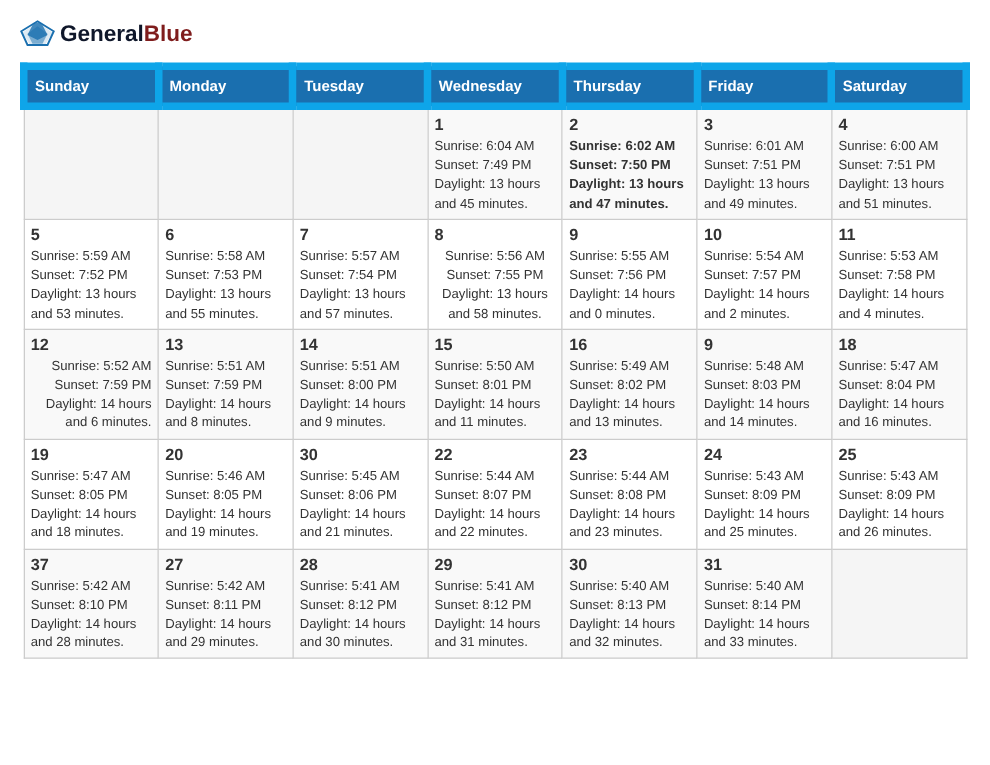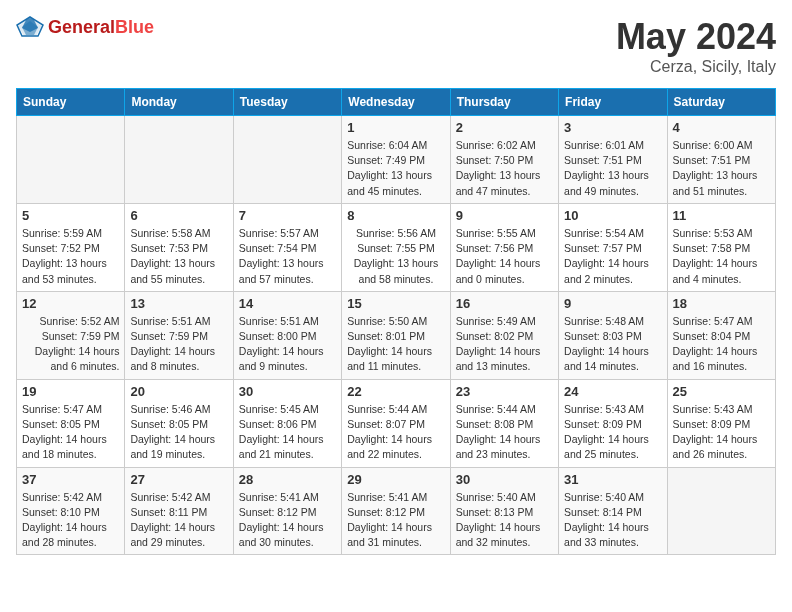--- a/index.html
+++ b/index.html
@@ -14,42 +14,42 @@
       display: flex;
       justify-content: space-between;
       align-items: flex-start;
       margin-bottom: 12px;
     }
     .logo {
       display: flex;
       align-items: center;
       gap: 4px;
     }
-    .logo-text-general { font-size: 18px; font-weight: bold; color: #b91c1c; }
-    .logo-text-blue { font-size: 18px; font-weight: bold; color: #ef4444; }
+    .logo-text-general { font-size: 18px; font-weight: bold; color: #0f172a; }
+    .logo-text-blue { font-size: 18px; font-weight: bold; color: #7f1d1d; }
     .logo-icon {
       width: 28px;
       height: 22px;
     }
     .title-block { text-align: right; }
     .month-year { font-size: 36px; font-weight: bold; color: #333; }
     .location { font-size: 16px; color: #555; }
     .calendar {
       width: 100%;
       border-collapse: collapse;
       font-size: 11px;
     }
     .calendar th {
       background-color: #1a6faf;
       color: #fff;
       text-align: left;
       padding: 6px 6px;
       font-size: 12px;
       font-weight: bold;
-      border: 1px solid #0ea5e9;
+      border: 6px solid #0ea5e9;
     }
     .calendar td {
       vertical-align: top;
       border: 1px solid #ccc;
       padding: 4px 5px;
       width: 108px;
       min-height: 80px;
       background: #fff;
       color: #333;
     }
@@ -79,24 +79,20 @@
     <svg class="logo-icon" viewBox="0 0 28 22" xmlns="http://www.w3.org/2000/svg">
       <polygon points="14,2 26,10 20,20 8,20 2,10" fill="#1a6faf" opacity="0.15"></polygon>
       <polygon points="14,1 27,9 22,20 6,20 1,9" fill="none" stroke="#1a6faf" stroke-width="1.5"></polygon>
       <polygon points="14,5 22,11 18,19 10,19 6,11" fill="#1a6faf" opacity="0.5"></polygon>
       <path d="M10,4 Q14,0 18,4 L22,12 L14,16 L6,12 Z" fill="#1a6faf" opacity="0.8"></path>
     </svg>
     <div>
       <span class="logo-text-general">General</span><span class="logo-text-blue">Blue</span>
     </div>
   </div>
-  <div class="title-block">
-    <div class="month-year">May 2024</div>
-    <div class="location">Cerza, Sicily, Italy</div>
-  </div>
 </div>
 
 <table class="calendar">
   <thead>
     <tr>
     <th>Sunday</th>
         <th>Monday</th>
         <th>Tuesday</th>
         <th>Wednesday</th>
         <th>Thursday</th>
@@ -111,21 +107,21 @@
         <td class="empty-cell"></td>
         <td>
           <div class="day-number">1</div>
           <div class="day-info" style="white-space: pre-line;">Sunrise: 6:04 AM
 Sunset: 7:49 PM
 Daylight: 13 hours
 and 45 minutes.</div>
         </td>
         <td>
           <div class="day-number">2</div>
-          <div class="day-info" style="white-space: pre-line;">Sunrise: 6:02 AM
+          <div class="day-info" style="white-space: pre-line; font-weight: bold;">Sunrise: 6:02 AM
 Sunset: 7:50 PM
 Daylight: 13 hours
 and 47 minutes.</div>
         </td>
         <td>
           <div class="day-number">3</div>
           <div class="day-info" style="white-space: pre-line;">Sunrise: 6:01 AM
 Sunset: 7:51 PM
 Daylight: 13 hours
 and 49 minutes.</div>

